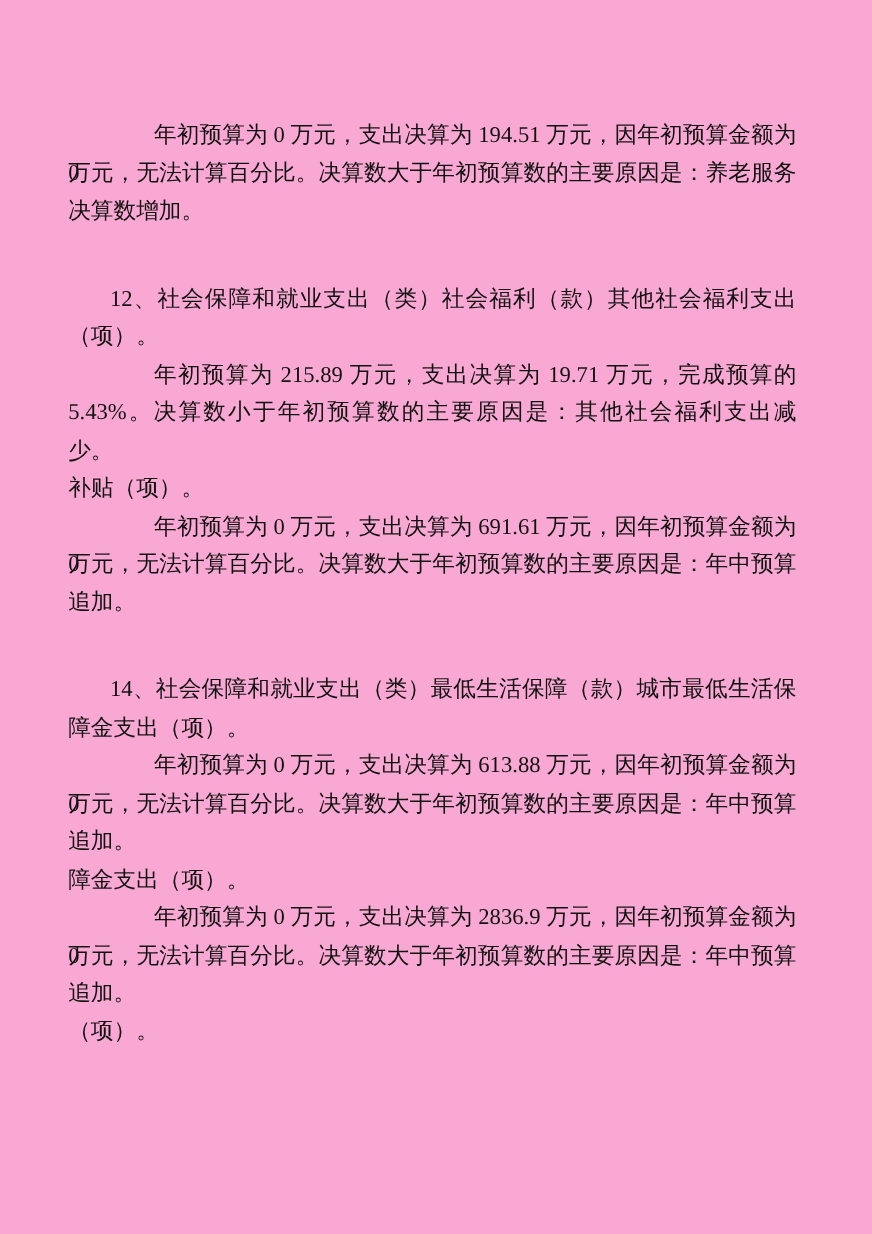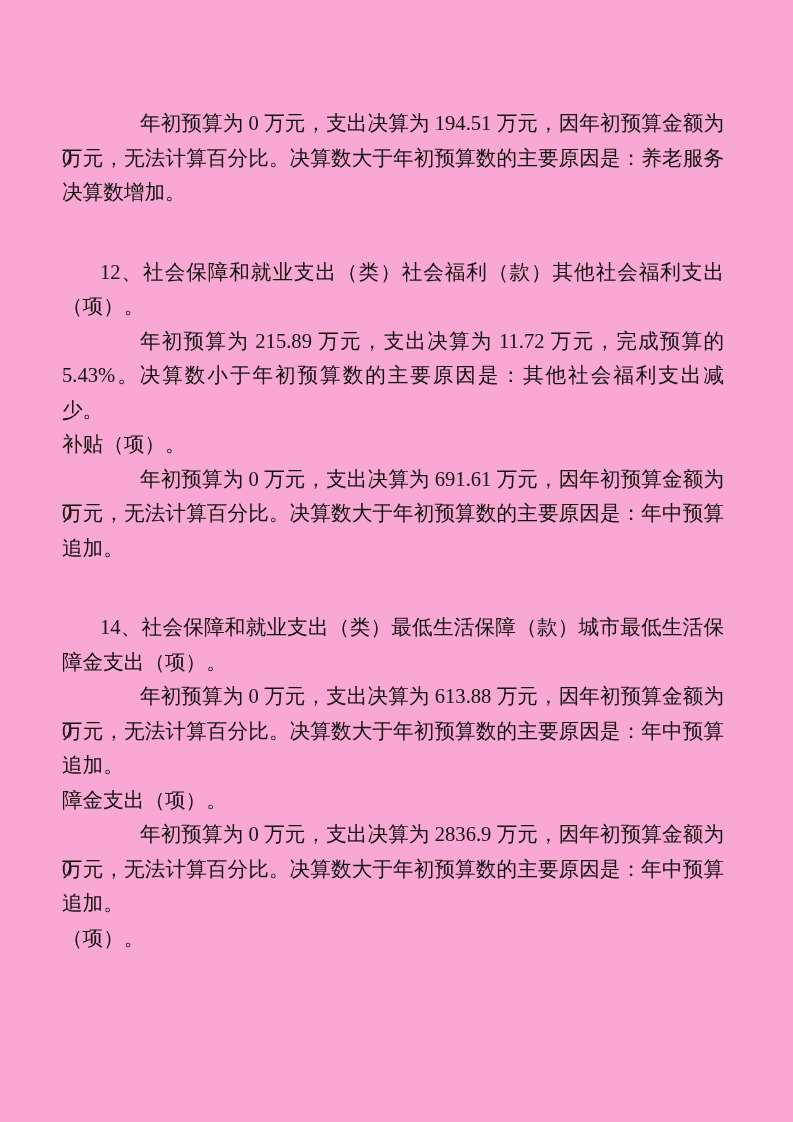--- a/index.html
+++ b/index.html
@@ -58,21 +58,21 @@
       <div class="line">万元，无法计算百分比。决算数大于年初预算数的主要原因是：养老服务</div>
       <div class="line last">决算数增加。</div>
     </div>
 
     <div class="para">
       <div class="line indent-item">12、社会保障和就业支出（类）社会福利（款）其他社会福利支出</div>
       <div class="line last">（项）。</div>
     </div>
 
     <div class="para">
-      <div class="line indent-body">年初预算为 215.89 万元，支出决算为 11.72 万元，完成预算的</div>
+      <div class="line indent-body">年初预算为 215.89 万元，支出决算为 19.71 万元，完成预算的</div>
       <div class="line">5.43%。决算数小于年初预算数的主要原因是：其他社会福利支出减</div>
       <div class="line last">少。</div>
     </div>
 
     <div class="para">
       <div class="line last">补贴（项）。</div>
     </div>
 
     <div class="para">
       <div class="line indent-body">年初预算为 0 万元，支出决算为 691.61 万元，因年初预算金额为 0</div>

